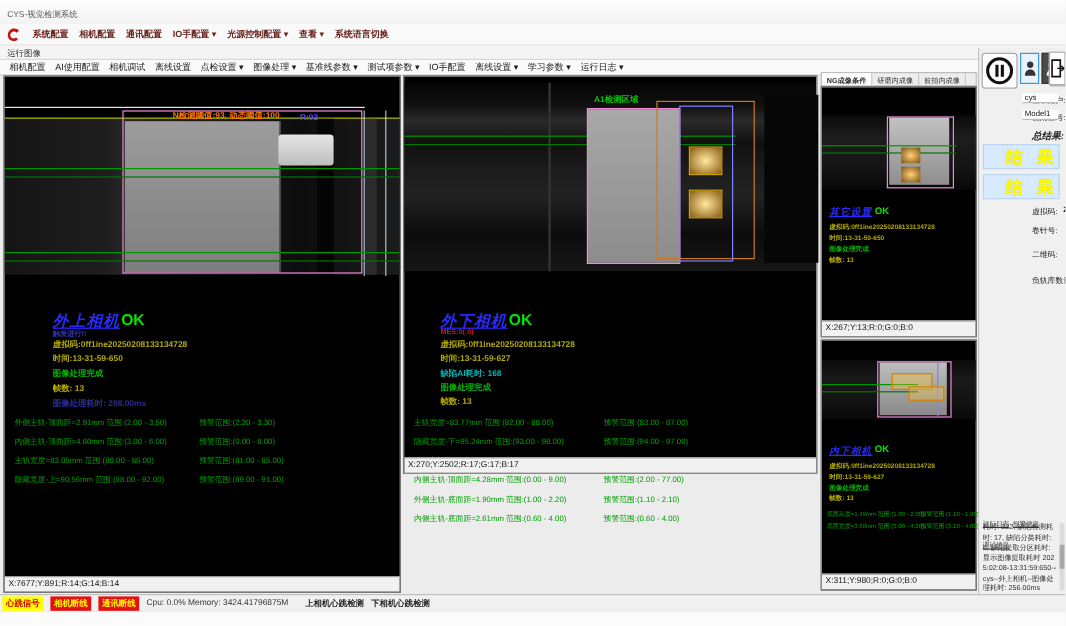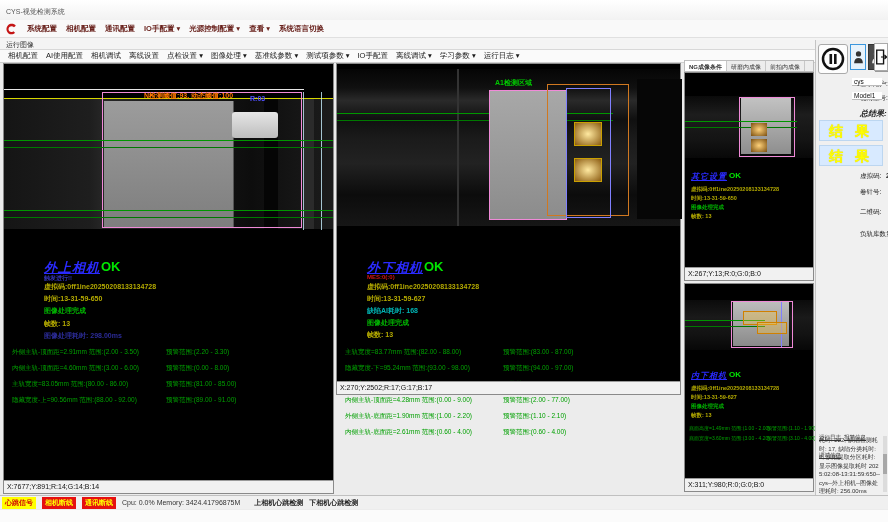--- a/index.html
+++ b/index.html
@@ -39,21 +39,21 @@
 
   
   .stabs { left:684px; top:60px; width:130px; height:12px; background:#ededed; border:1px solid #bdbdbd; display:flex; }
   .stab { font-size:6px; color:#333; padding:2px 4px 0 4px; white-space:nowrap; border-right:1px solid #c8c8c8; }
   .stab.sel { background:#ffffff; font-weight:bold; }
 
   
   .panel { left:815px; top:40px; width:73px; height:455px; background:#f0f0f0; border-left:1px solid #c4c4c4; }
   .pl { position:absolute; font-size:6.5px; color:#222; white-space:nowrap;margin-left:40px; }
   .pv { position:absolute; font-size:6.5px; color:#111; background:#fff; border-bottom:1px solid #bbb; padding:0 2px; min-width:30px; }
-  .resbox { position:absolute; left:3px; width:64px; height:21px; background:#d8eaff; border:1px solid #bcd6f0; color:#ffff00; font-weight:bold; font-size:14px; text-align:center; letter-spacing:4px; line-height:21px; text-shadow:0 0 1px #d0c000; }
+  .resbox { position:absolute; left:3px; width:64px; height:21px; background:#d8eaff; border:1px solid #bcd6f0; color:#ffff00; font-weight:bold; font-size:14px; text-align:right; letter-spacing:4px; line-height:21px; text-shadow:0 0 1px #d0c000; }
   .btn { position:absolute; top:4px; background:#fdfdfd; border:1px solid #aaa; display:flex; align-items:center; justify-content:center; cursor:pointer; }
   .logtab { font-size:5.5px; color:#333; text-decoration:underline; margin-right:3px; white-space:nowrap; }
   .logtxt { position:absolute; left:3px; width:62px; font-size:6px; line-height:8.5px; color:#333; word-break:break-all; }
 
   
   .sbar { left:0; top:495px; width:888px; height:14px; background:#f0f0f0; border-top:1px solid #c0c0c0; display:flex; align-items:center; gap:6px; padding-left:2px; }
   .badge { font-size:7px; font-weight:bold; padding:1px 3px; white-space:nowrap; }
   .b-yellow { background:#ffff00; color:#d00000; }
   .b-red { background:#e51010; color:#ffff00; }
   .stext { font-size:7px; color:#333; white-space:nowrap; }
@@ -89,21 +89,21 @@
   <div class="abs toolbar">
     <span class="titem">相机配置</span>
     <span class="titem">AI使用配置</span>
     <span class="titem">相机调试</span>
     <span class="titem">离线设置</span>
     <span class="titem">点检设置 ▾</span>
     <span class="titem">图像处理 ▾</span>
     <span class="titem">基准线参数 ▾</span>
     <span class="titem">测试项参数 ▾</span>
     <span class="titem">IO手配置</span>
-    <span class="titem">离线调试 ▾</span>
+    <span class="titem">离线设置 ▾</span>
     <span class="titem">学习参数 ▾</span>
     <span class="titem">运行日志 ▾</span>
   </div>
 
   <div class="abs view" style="left:3px; top:63px; width:331px; height:431px;">
 
     <div class="hline" style="left:0; top:25px; width:300px; background:#e6e6e6;"></div>
     <div class="hline" style="left:0; top:34px; width:100%; background:#d6d600;"></div>
     <div class="abs" style="left:0; top:35px; width:100%; height:130px; background:linear-gradient(90deg,#151515 0%,#1e1e1e 26%,#262626 30%,#181818 55%,#0d0d0d 75%,#1c1c1c 100%);">
       <div class="abs" style="left:260px; top:0; width:14px; height:100%; background:#050505;"></div>

